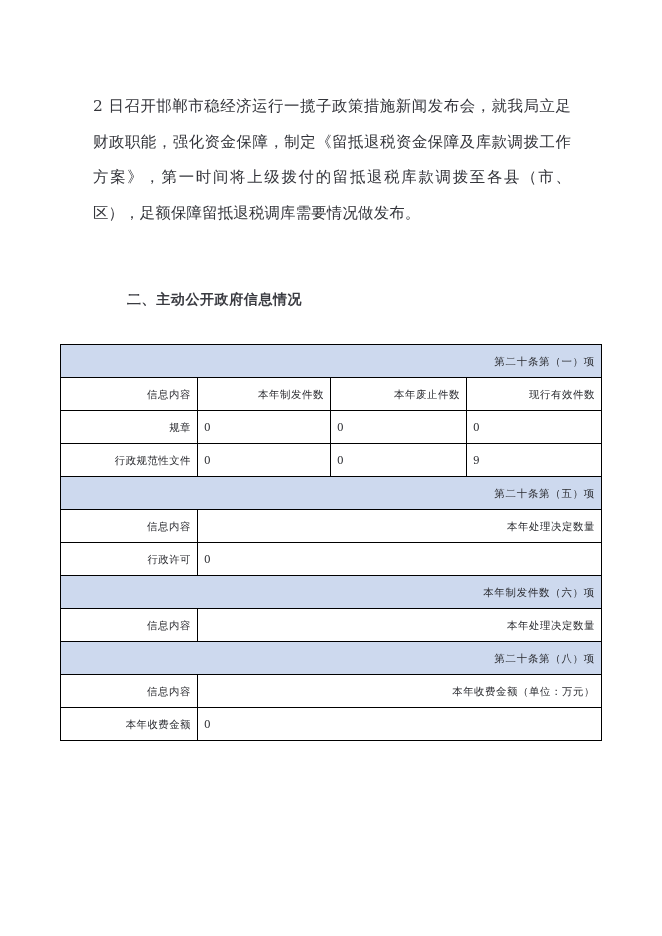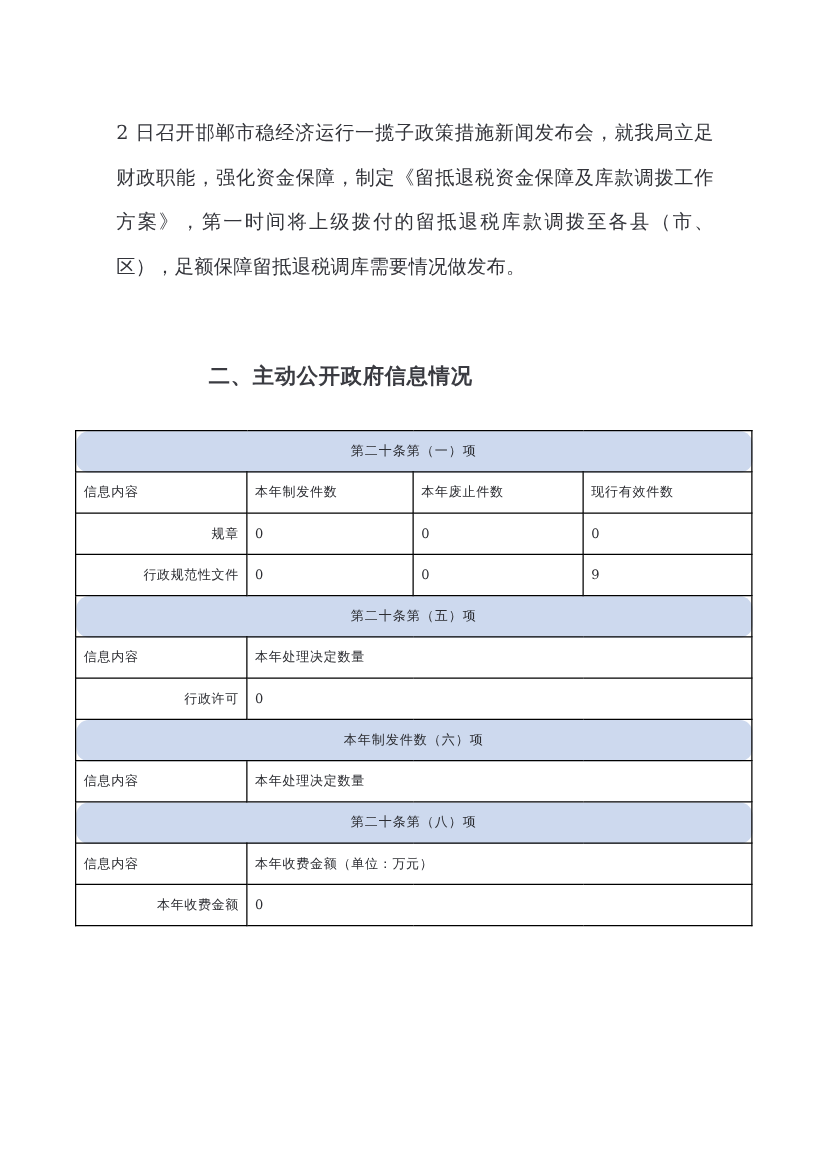--- a/index.html
+++ b/index.html
@@ -38,26 +38,25 @@
     letter-spacing: 0.2px;
     color: #33343a;
     font-family: "DejaVu Serif", "Liberation Serif", serif;
   }
 
   
   .heading {
     position: absolute;
     left: 127px;
     top: 275px;
-    font-size: 17px;
+    font-size: 14px;
     line-height: 24px;
     letter-spacing: 0.6px;
     color: #3a3b41;
     white-space: nowrap;
-    margin-left: 40px;
   }
 
   
   .tbl-wrap {
     position: absolute;
     left: 60px;
     top: 344px;
     width: 541px;
   }
   table.info {
@@ -71,28 +70,27 @@
   table.info td {
     border: 1px solid #000000;
     height: 32px;
     padding: 0 6px;
     vertical-align: middle;
     line-height: 14px;
   }
   
   td.band {
     background: #cdd9ee;
-    text-align: center;
+    text-align: right;
     letter-spacing: 0.8px;
     height: 31px;
     border-bottom: 1px solid #000;
-    border-radius: 10px;
   }
   td.colhead {
-    text-align: left;
+    text-align: right;
     letter-spacing: 0.6px;
     margin-left: 12px;
   }
   td.rowlabel {
     text-align: right;
     letter-spacing: 0.5px;
     padding-left: 7px;
   }
   td.val-c {
     text-align: left;

